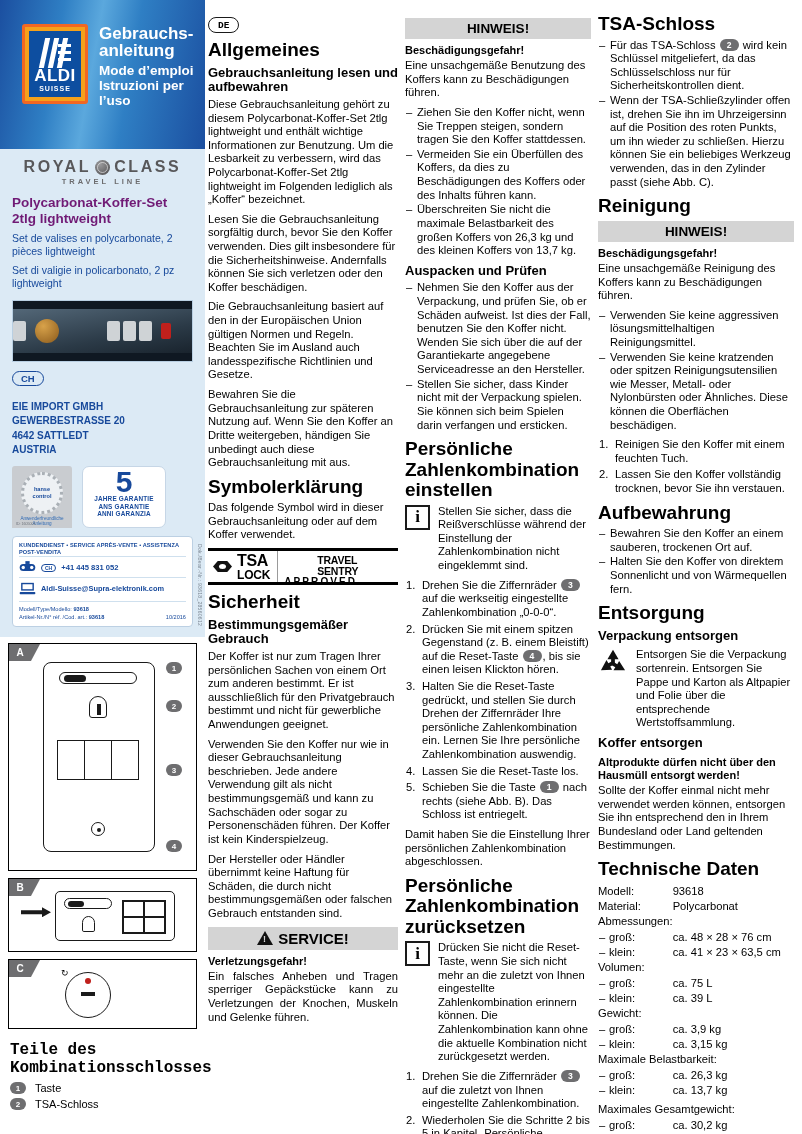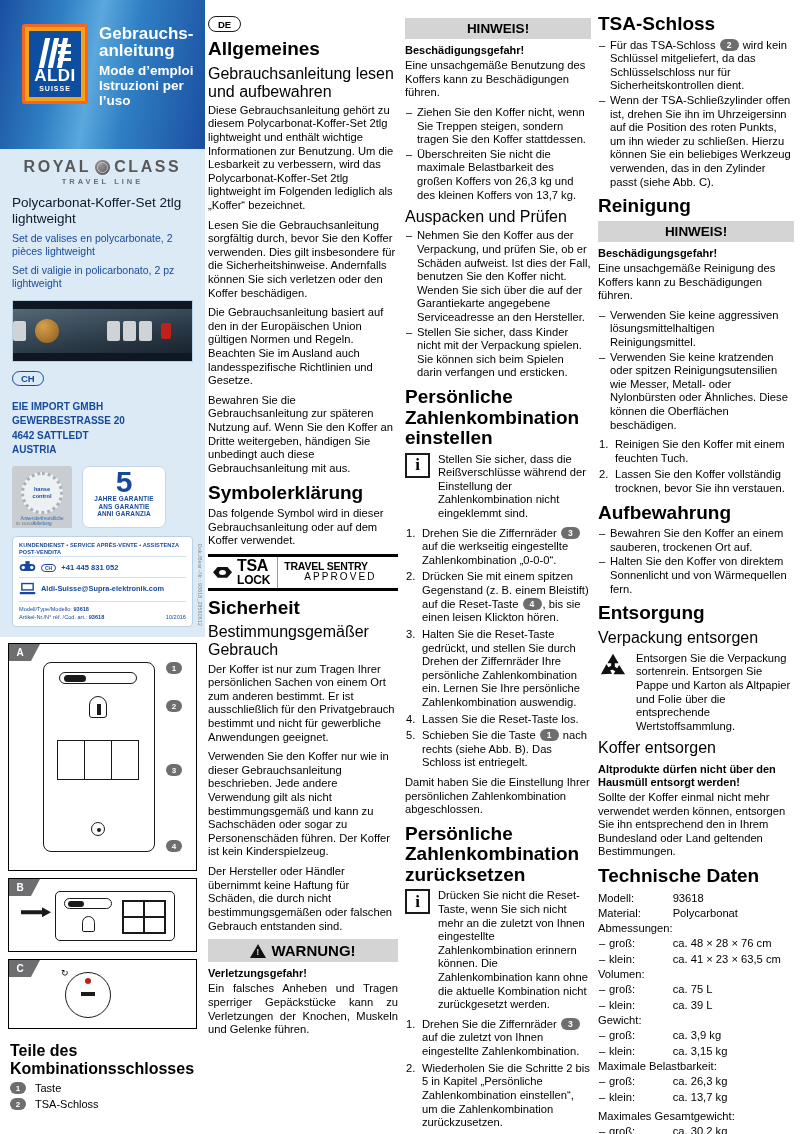--- a/index.html
+++ b/index.html
@@ -77,21 +77,21 @@
     width: 15px; height: 15px; border-radius: 50%;
     background: radial-gradient(circle at 35% 30%, #9a9a9c, #4a4a4c);
     position: relative; margin: 0 1px;
   }
   .royal-ball::after{
     content:""; position:absolute; inset:2px; border-radius:50%;
     border:1px solid rgba(255,255,255,.55);
   }
   .royal-tl { text-align: center; font-size: 7.5px; letter-spacing: 3px; color: #6c6c6e; font-weight: bold; margin-bottom: 9px; }
 
-  .prod-title { color: #0f172a; font-weight: normal; font-size: 13.5px; line-height: 1.15; }
+  .prod-title { color: #701a75; font-weight: bold; font-size: 13.5px; line-height: 1.15; }
   .prod-fr, .prod-it { color: #17499b; font-size: 10.5px; line-height: 1.25; margin-top: 6px; }
 
   .prod-photo {
     margin-top: 9px; height: 62px; border: 1px solid #b9cfe2;
     background: linear-gradient(170deg,#5a6f80,#2b3a47 60%,#141d26);
     position: relative; overflow: hidden;
   }
   .prod-photo .bar { position:absolute; left:0; right:0; height:8px; background:#0f1822; }
   .prod-photo .bar.t { top:0; } .prod-photo .bar.b { bottom:0; }
   .prod-photo .dial {
@@ -197,43 +197,43 @@
   .bart .dg b { border:.6px solid #1a1a1a; }
   .arrowblk { position:absolute; left:12px; top:28px; width:30px; height:10px; background:#1a1a1a;
     clip-path: polygon(0 30%,70% 30%,70% 0,100% 50%,70% 100%,70% 70%,0 70%); }
 
   .cart { position:absolute; left:46px; top:8px; width:90px; height:54px; }
   .cart .circ { position:absolute; left:10px; top:4px; width:46px; height:46px; border:1.6px solid #1a1a1a; border-radius:50%; }
   .cart .dot { position:absolute; left:30px; top:10px; width:6px; height:6px; background:#c0201c; border-radius:50%; }
   .cart .slot { position:absolute; left:26px; top:24px; width:14px; height:4px; background:#1a1a1a; }
   .cart .arr { position:absolute; left:6px; top:0px; font-size:9px; }
 
-  .parts-title { font-size:16px; font-weight:bold; line-height:1.12; padding:6px 10px 4px 10px; }
+  .parts-title { font-size:16px; font-weight:bold; line-height:1.12; padding:6px 10px 4px 10px;font-family:Liberation Mono, monospace; }
   .parts-list { padding: 0 10px 8px 10px; }
   .part-row { display:flex; align-items:center; gap:9px; margin-bottom:4px; }
   .part-num {
     width:16px; height:12px; background:#6e6e70; color:#fff; font-size:8px; font-weight:bold;
     border-radius:7px; display:flex; align-items:center; justify-content:center; flex:0 0 auto;
   }
   .part-label { font-size:11px; }
 
   
   .col { position:absolute; top:0; }
   .col2 { left:208px; width:190px; }
   .col3 { left:405px; width:186px; }
   .col4 { left:598px; width:196px; }
   .col-inner { padding: 14px 0 0 0; }
 
   .de-badge {
     display:inline-block; border:1.4px solid #1a1a1a; border-radius:11px;
-    font-size:9.5px; font-weight:bold; padding:2px 9px 1px; margin-bottom:7px;
+    font-size:9.5px; font-weight:bold; padding:2px 9px 1px; margin-bottom:7px;font-family:Liberation Mono, monospace;
   }
   h1.sec { font-size:19px; font-weight:bold; margin:7px 0 4px; line-height:1.08; }
   h1.sec.first { margin-top:0; }
-  h2.sub { font-size:16px; font-weight:normal; margin:5px 0 3px; line-height:1.13; }
+  h2.sub { font-size:13px; font-weight:bold; margin:5px 0 3px; line-height:1.13; }
   h3.sub3 { font-size:11px; font-weight:bold; margin:5px 0 2px; line-height:1.2; }
   p { font-size:11.2px; line-height:1.215; margin:0 0 6px 0; }
   p.just { text-align:justify; }
 
   .hinweis-bar, .warn-bar {
     background:#d4d4d4; text-align:center; font-weight:bold; font-size:13.5px;
     padding:3px 0 3px; margin: 4px 0 5px;
   }
   .warn-bar { display:flex; align-items:center; justify-content:center; gap:5px; font-size:15px; }
   .warn-tri {
@@ -282,22 +282,22 @@
   .tsa-diamond {
     width:19px; height:11px; background:#111;
     clip-path: polygon(0 50%, 25% 0, 75% 0, 100% 50%, 75% 100%, 25% 100%);
     position:relative;
   }
   .tsa-diamond::after{ content:""; position:absolute; left:6px; top:3px; width:7px; height:5px; background:#fff; border-radius:50%;}
   .tsa-word { line-height:1; }
   .tsa-word .a { font-size:16px; font-weight:bold; letter-spacing:-.3px; }
   .tsa-word .b { font-size:12px; font-weight:bold; letter-spacing:-.2px; }
   .tsa-right { border-left:1.6px solid #9a9a9a; padding:4px 6px; line-height:1.05; }
-  .tsa-right .c { font-size:10.5px; font-weight:bold; letter-spacing:-.2px; }
-  .tsa-right .d { font-size:10px; font-weight:normal; letter-spacing:2.1px;margin-left:20px; }
+  .tsa-right .c { font-size:10.5px; font-weight:bold; letter-spacing:-.2px;margin-left:33px; }
+  .tsa-right .d { font-size:10px; font-weight:bold; letter-spacing:2.1px; }
 
   table.specs { border-collapse:collapse; width:100%; }
   table.specs td { font-size:11.2px; line-height:1.28; padding:0 0 1px 0; vertical-align:top; }
   table.specs td.k { width:74px; white-space:nowrap; }
   table.specs td.k.ind { padding-left:11px; position:relative; }
   table.specs td.k.ind::before { content:"–"; position:absolute; left:1px; top:0; }
   tr.gap td { padding-top:4px; }
 </style>
 </head>
 <body>
@@ -505,35 +505,36 @@
 
 
       <h1 class="sec">Sicherheit</h1>
       <h2 class="sub">Bestimmungsgemäßer Gebrauch</h2>
       <p>Der Koffer ist nur zum Tragen Ihrer persönlichen Sachen von einem Ort zum anderen bestimmt. Er ist ausschließlich für den Privatgebrauch bestimmt und nicht für gewerbliche Anwendungen geeignet.</p>
       <p>Verwenden Sie den Koffer nur wie in dieser Gebrauchsanleitung beschrieben. Jede andere Verwendung gilt als nicht bestimmungsgemäß und kann zu Sachschäden oder sogar zu Personenschäden führen. Der Koffer ist kein Kinderspielzeug.</p>
       <p>Der Hersteller oder Händler übernimmt keine Haftung für Schäden, die durch nicht bestimmungsgemäßen oder falschen Gebrauch entstanden sind.</p>
 
       <div class="warn-bar">
         <span class="warn-tri"></span>
-        <span>WARNUNG!</span>
+        <span>SERVICE!</span>
       </div>
       <h3 class="sub3">Verletzungsgefahr!</h3>
       <p class="just">Ein falsches Anheben und Tragen sperriger Gepäckstücke kann zu Verletzungen der Knochen, Muskeln und Gelenke führen.</p>
       
     </div>
   </div>
 
   <div class="col col3">
     <div class="col-inner">
       <div class="hinweis-bar">HINWEIS!</div>
       <h3 class="sub3">Beschädigungsgefahr!</h3>
       <p>Eine unsachgemäße Benutzung des Koffers kann zu Beschädigungen führen.</p>
       <ul class="dash">
         <li>Ziehen Sie den Koffer nicht, wenn Sie Treppen steigen, sondern tragen Sie den Koffer stattdessen.</li>
+        <li>Vermeiden Sie ein Überfüllen des Koffers, da dies zu Beschädigungen des Koffers oder des Inhalts führen kann.</li>
         <li>Überschreiten Sie nicht die maximale Belastbarkeit des großen Koffers von 26,3 kg und des kleinen Koffers von 13,7 kg.</li>
       </ul>
 
       <h2 class="sub">Auspacken und Prüfen</h2>
       <ul class="dash">
         <li>Nehmen Sie den Koffer aus der Verpackung, und prüfen Sie, ob er Schäden aufweist. Ist dies der Fall, benutzen Sie den Koffer nicht. Wenden Sie sich über die auf der Garantiekarte angegebene Serviceadresse an den Hersteller.</li>
         <li>Stellen Sie sicher, dass Kinder nicht mit der Verpackung spielen. Sie können sich beim Spielen darin verfangen und ersticken.</li>
       </ul>
 
       <h1 class="sec">Persönliche Zahlenkombination einstellen</h1>

